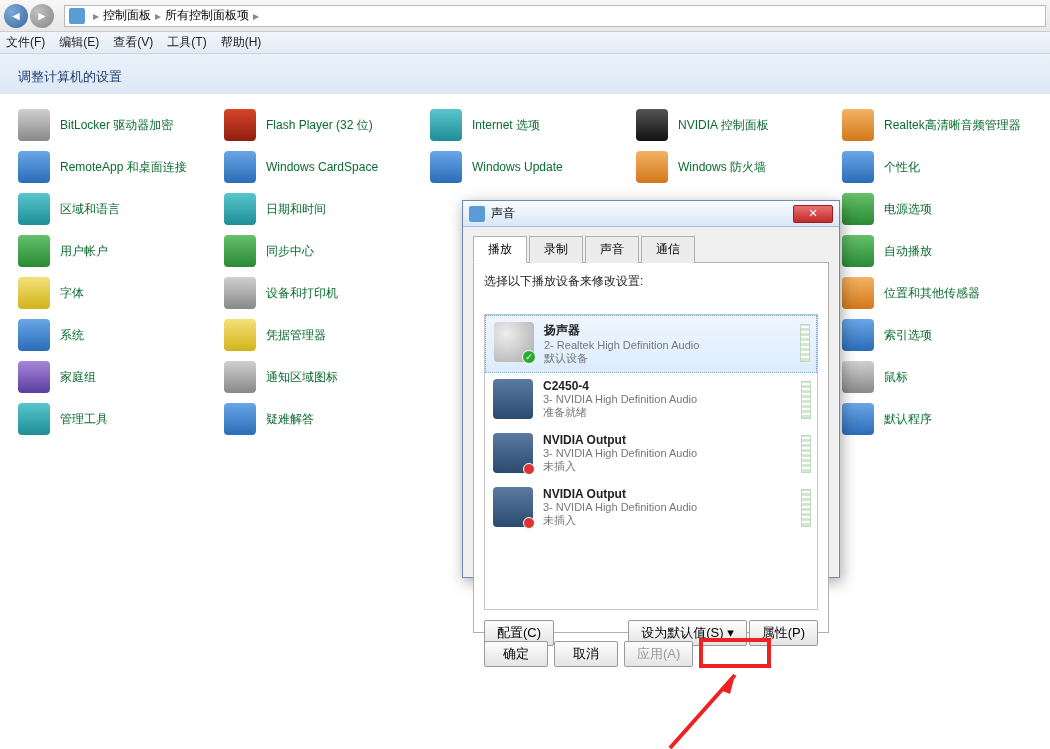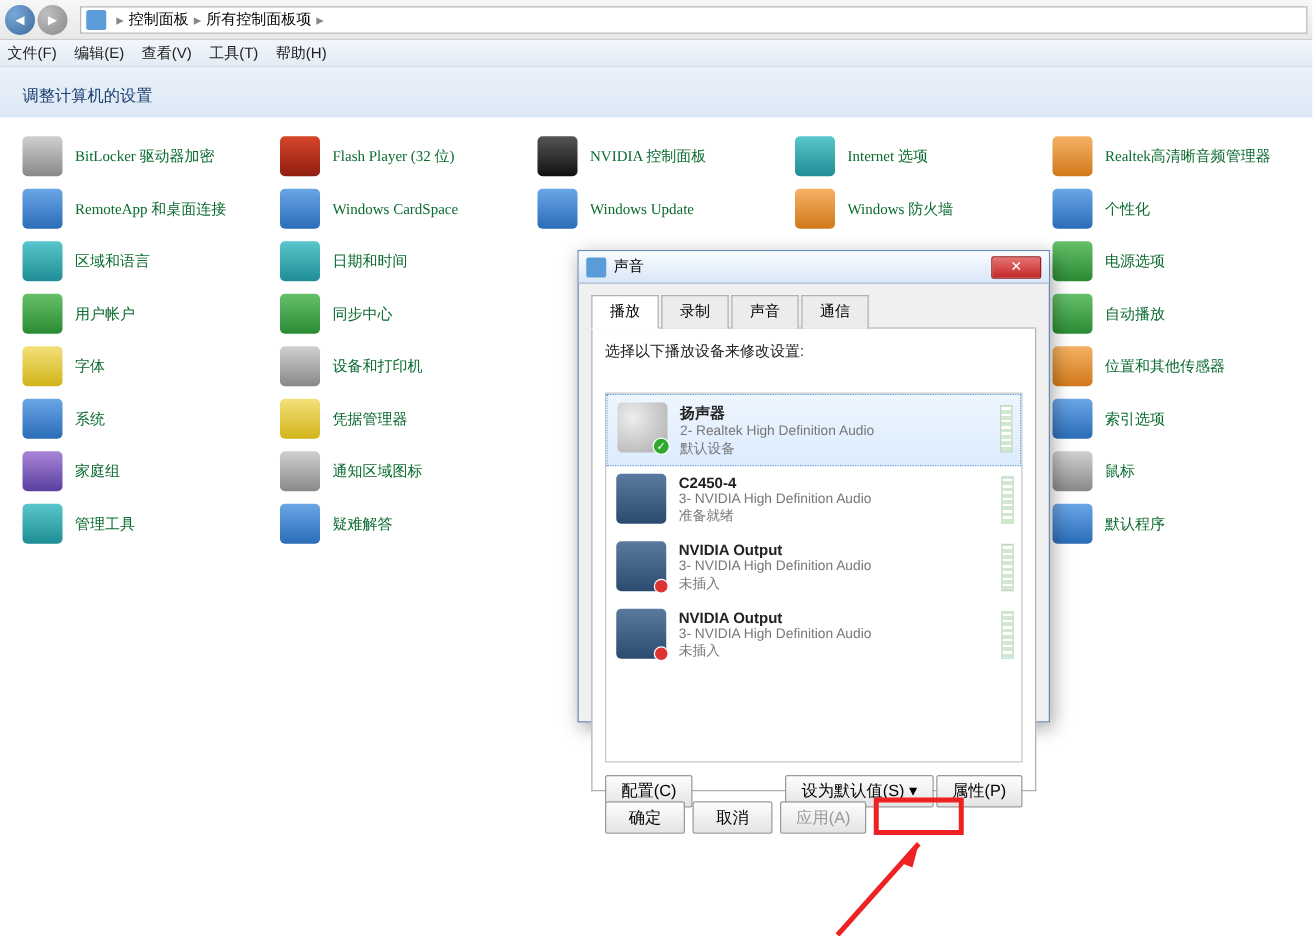--- a/index.html
+++ b/index.html
@@ -17,21 +17,21 @@
 .menu-bar { height: 22px; background: linear-gradient(#f2f6fb, #e2ebf5); border-bottom: 1px solid #c8d4e2; display: flex; align-items: center; padding: 0 6px; gap: 14px; font-size: 12px; color: #222; }
 
 
 .heading { padding: 14px 18px 10px; font-size: 13px; color: #1a3e6e; }
 .heading-bar { background: linear-gradient(#eaf1fa, #dde8f5); height: 40px; display:flex; }
 
 
 .cp-grid { padding: 10px 0 0 18px; display: grid; grid-template-columns: 206px 206px 206px 206px 206px; grid-auto-rows: 42px; }
 .cp-item { display: flex; align-items: center; gap: 10px; cursor: pointer; }
 .cp-item .cp-icon { width: 32px; height: 32px; border-radius: 4px; display:flex; align-items:center; justify-content:center; font-size:18px; color:#fff; }
-.cp-item .cp-label { color: #0b6b2f; font-size: 12px; font-family: Liberation Serif, serif; }
+.cp-item .cp-label { color: #0b6b2f; font-size: 12px; }
 
 
 .ic-blue { background: linear-gradient(#6aa6e6,#2a6cb8); }
 .ic-red { background: linear-gradient(#d6452a,#8f1e10); }
 .ic-green { background: linear-gradient(#66c06a,#2a8a34); }
 .ic-dark { background: linear-gradient(#555,#111); }
 .ic-orange { background: linear-gradient(#f4b265,#d1781a); }
 .ic-teal { background: linear-gradient(#59c6cd,#1f8d95); }
 .ic-purple { background: linear-gradient(#a885d8,#5a3fa0); }
 .ic-yellow { background: linear-gradient(#f4e07a,#d1b41a); color:#555;}
@@ -101,26 +101,26 @@
 <div class="cp-grid" id="cp-grid">
     <div class="cp-item">
       <div class="cp-icon ic-gray"></div>
       <div class="cp-label">BitLocker 驱动器加密</div>
     </div>
     <div class="cp-item">
       <div class="cp-icon ic-red"></div>
       <div class="cp-label">Flash Player (32 位)</div>
     </div>
     <div class="cp-item">
+      <div class="cp-icon ic-teal"></div>
+      <div class="cp-label">Internet 选项</div>
+    </div>
+    <div class="cp-item">
       <div class="cp-icon ic-dark"></div>
       <div class="cp-label">NVIDIA 控制面板</div>
-    </div>
-    <div class="cp-item">
-      <div class="cp-icon ic-teal"></div>
-      <div class="cp-label">Internet 选项</div>
     </div>
     <div class="cp-item">
       <div class="cp-icon ic-orange"></div>
       <div class="cp-label">Realtek高清晰音频管理器</div>
     </div>
     <div class="cp-item">
       <div class="cp-icon ic-blue"></div>
       <div class="cp-label">RemoteApp 和桌面连接</div>
     </div>
     <div class="cp-item">

